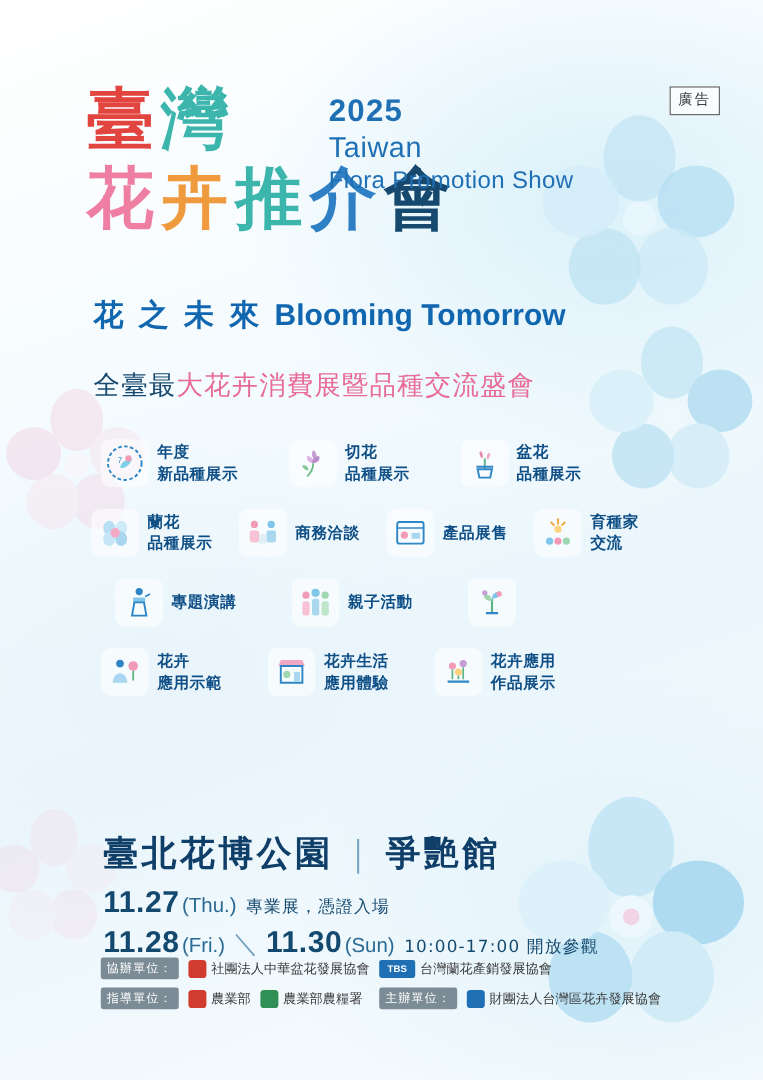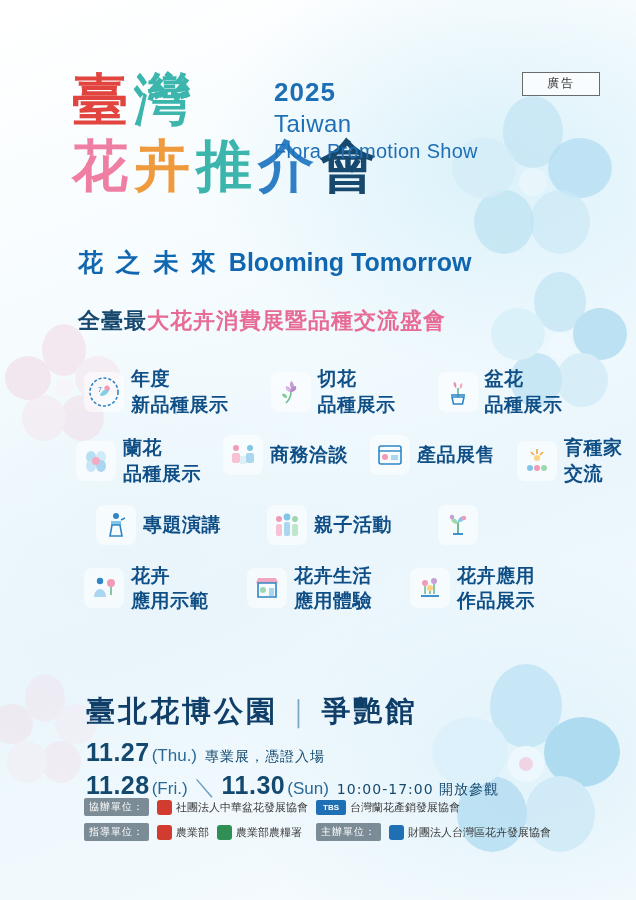--- a/index.html
+++ b/index.html
@@ -26,21 +26,21 @@
   }
 
   
   .ad-badge {
     position: absolute;
     top: 72px; right: 36px;
     border: 1px solid #6b6b6b;
     color: #3a3a3a;
     font-size: 12px;
     letter-spacing: 2px;
-    padding: 2px 24px 3px;
+    padding: 2px 6px 3px;
     background: rgba(255,255,255,.7);
     font-family: "DejaVu Sans", sans-serif;
   }
 
   .title-block {
     position: absolute;
     top: 72px; left: 72px;
     width: 500px;
   }
   .cn-title-1, .cn-title-2 {
@@ -78,21 +78,21 @@
     letter-spacing: 2px;
     font-weight: bold;
   }
   .slogan .en { font-family: "Liberation Sans", sans-serif; letter-spacing: 0; }
 
   .subhead {
     position: absolute;
     top: 306px; left: 78px;
     font-size: 22px;
     font-family: "DejaVu Sans", sans-serif;
-    font-weight: bold;
+    font-weight: normal;
     letter-spacing: 1px;
   }
   .subhead .b { color: #17496f; }
   .subhead .p { color: #e76b95; }
 
   
   .features {
     position: absolute;
     top: 366px; left: 84px;
     width: 480px;
@@ -111,21 +111,21 @@
     width: 40px; height: 40px;
     border-radius: 8px;
     background: rgba(255,255,255,.55);
     display: flex;
     align-items: center;
     justify-content: center;
     flex: none;
   }
   .flabel {
     font-family: Liberation Sans, sans-serif;
-    font-size: 19px;
+    font-size: 13px;
     font-weight: bold;
     color: #0f4f86;
     line-height: 1.35;
     letter-spacing: .5px;
     white-space: nowrap;
   }
 
   
   .venue {
     position: absolute;

